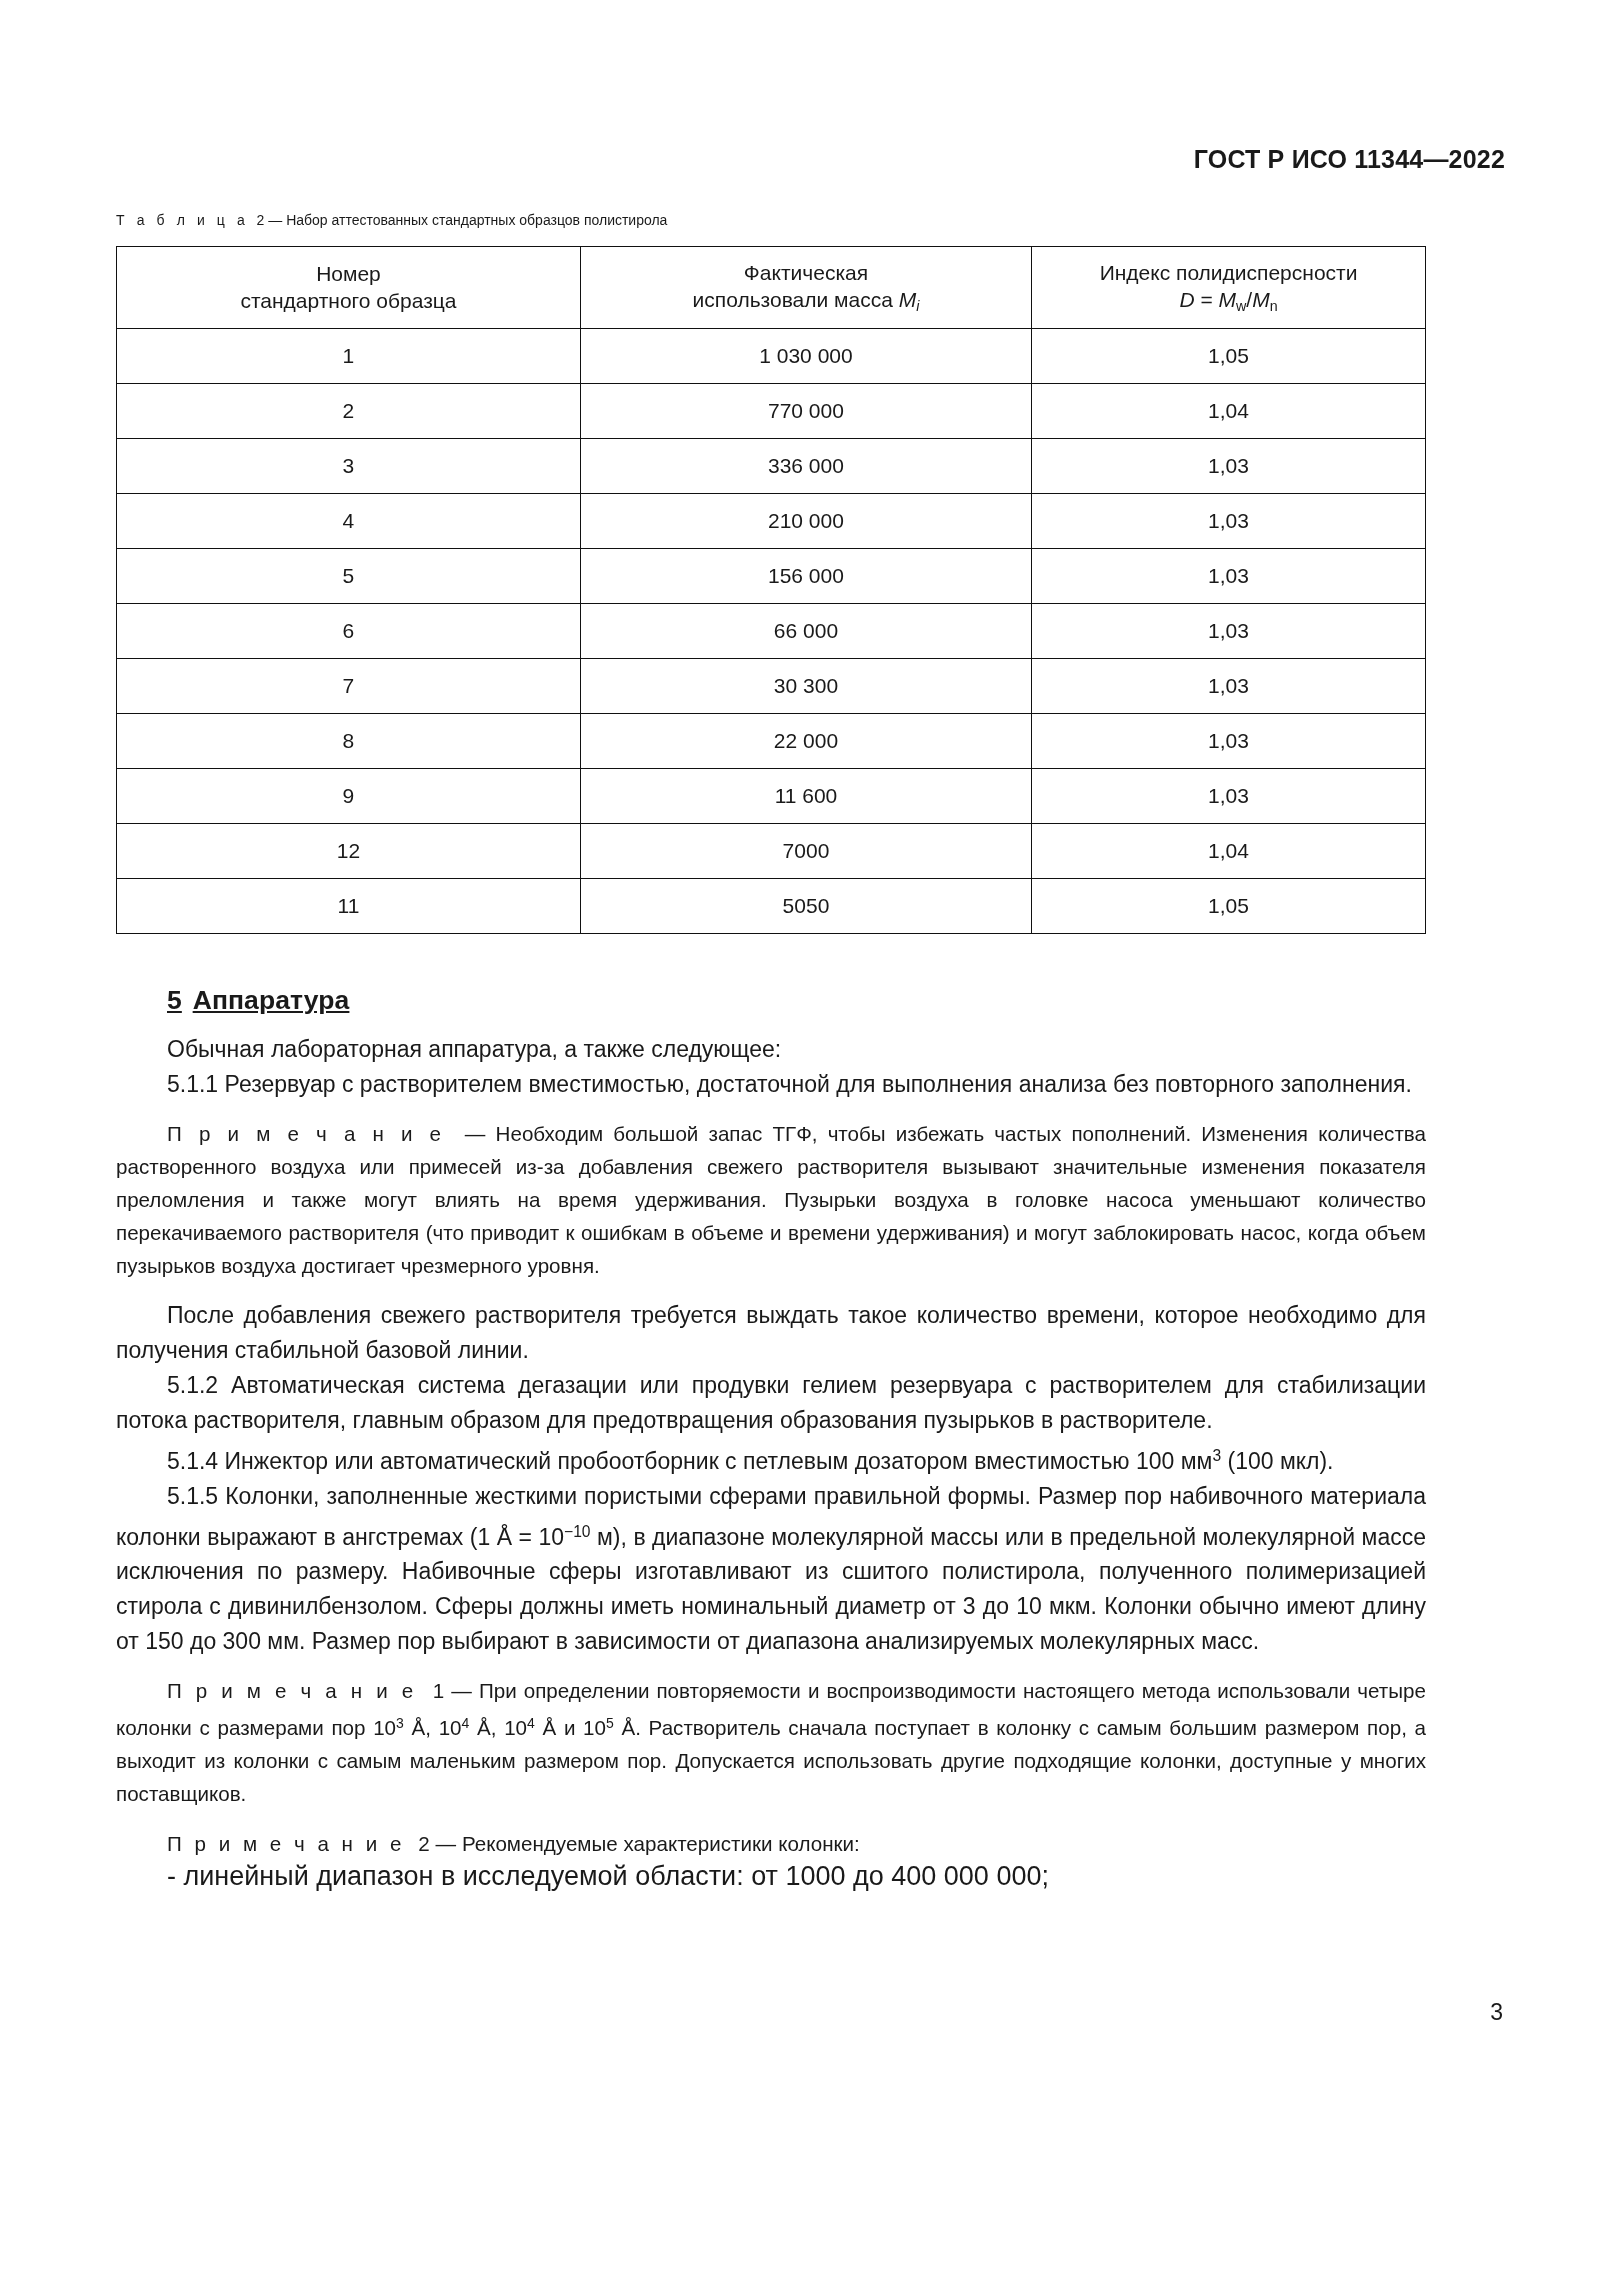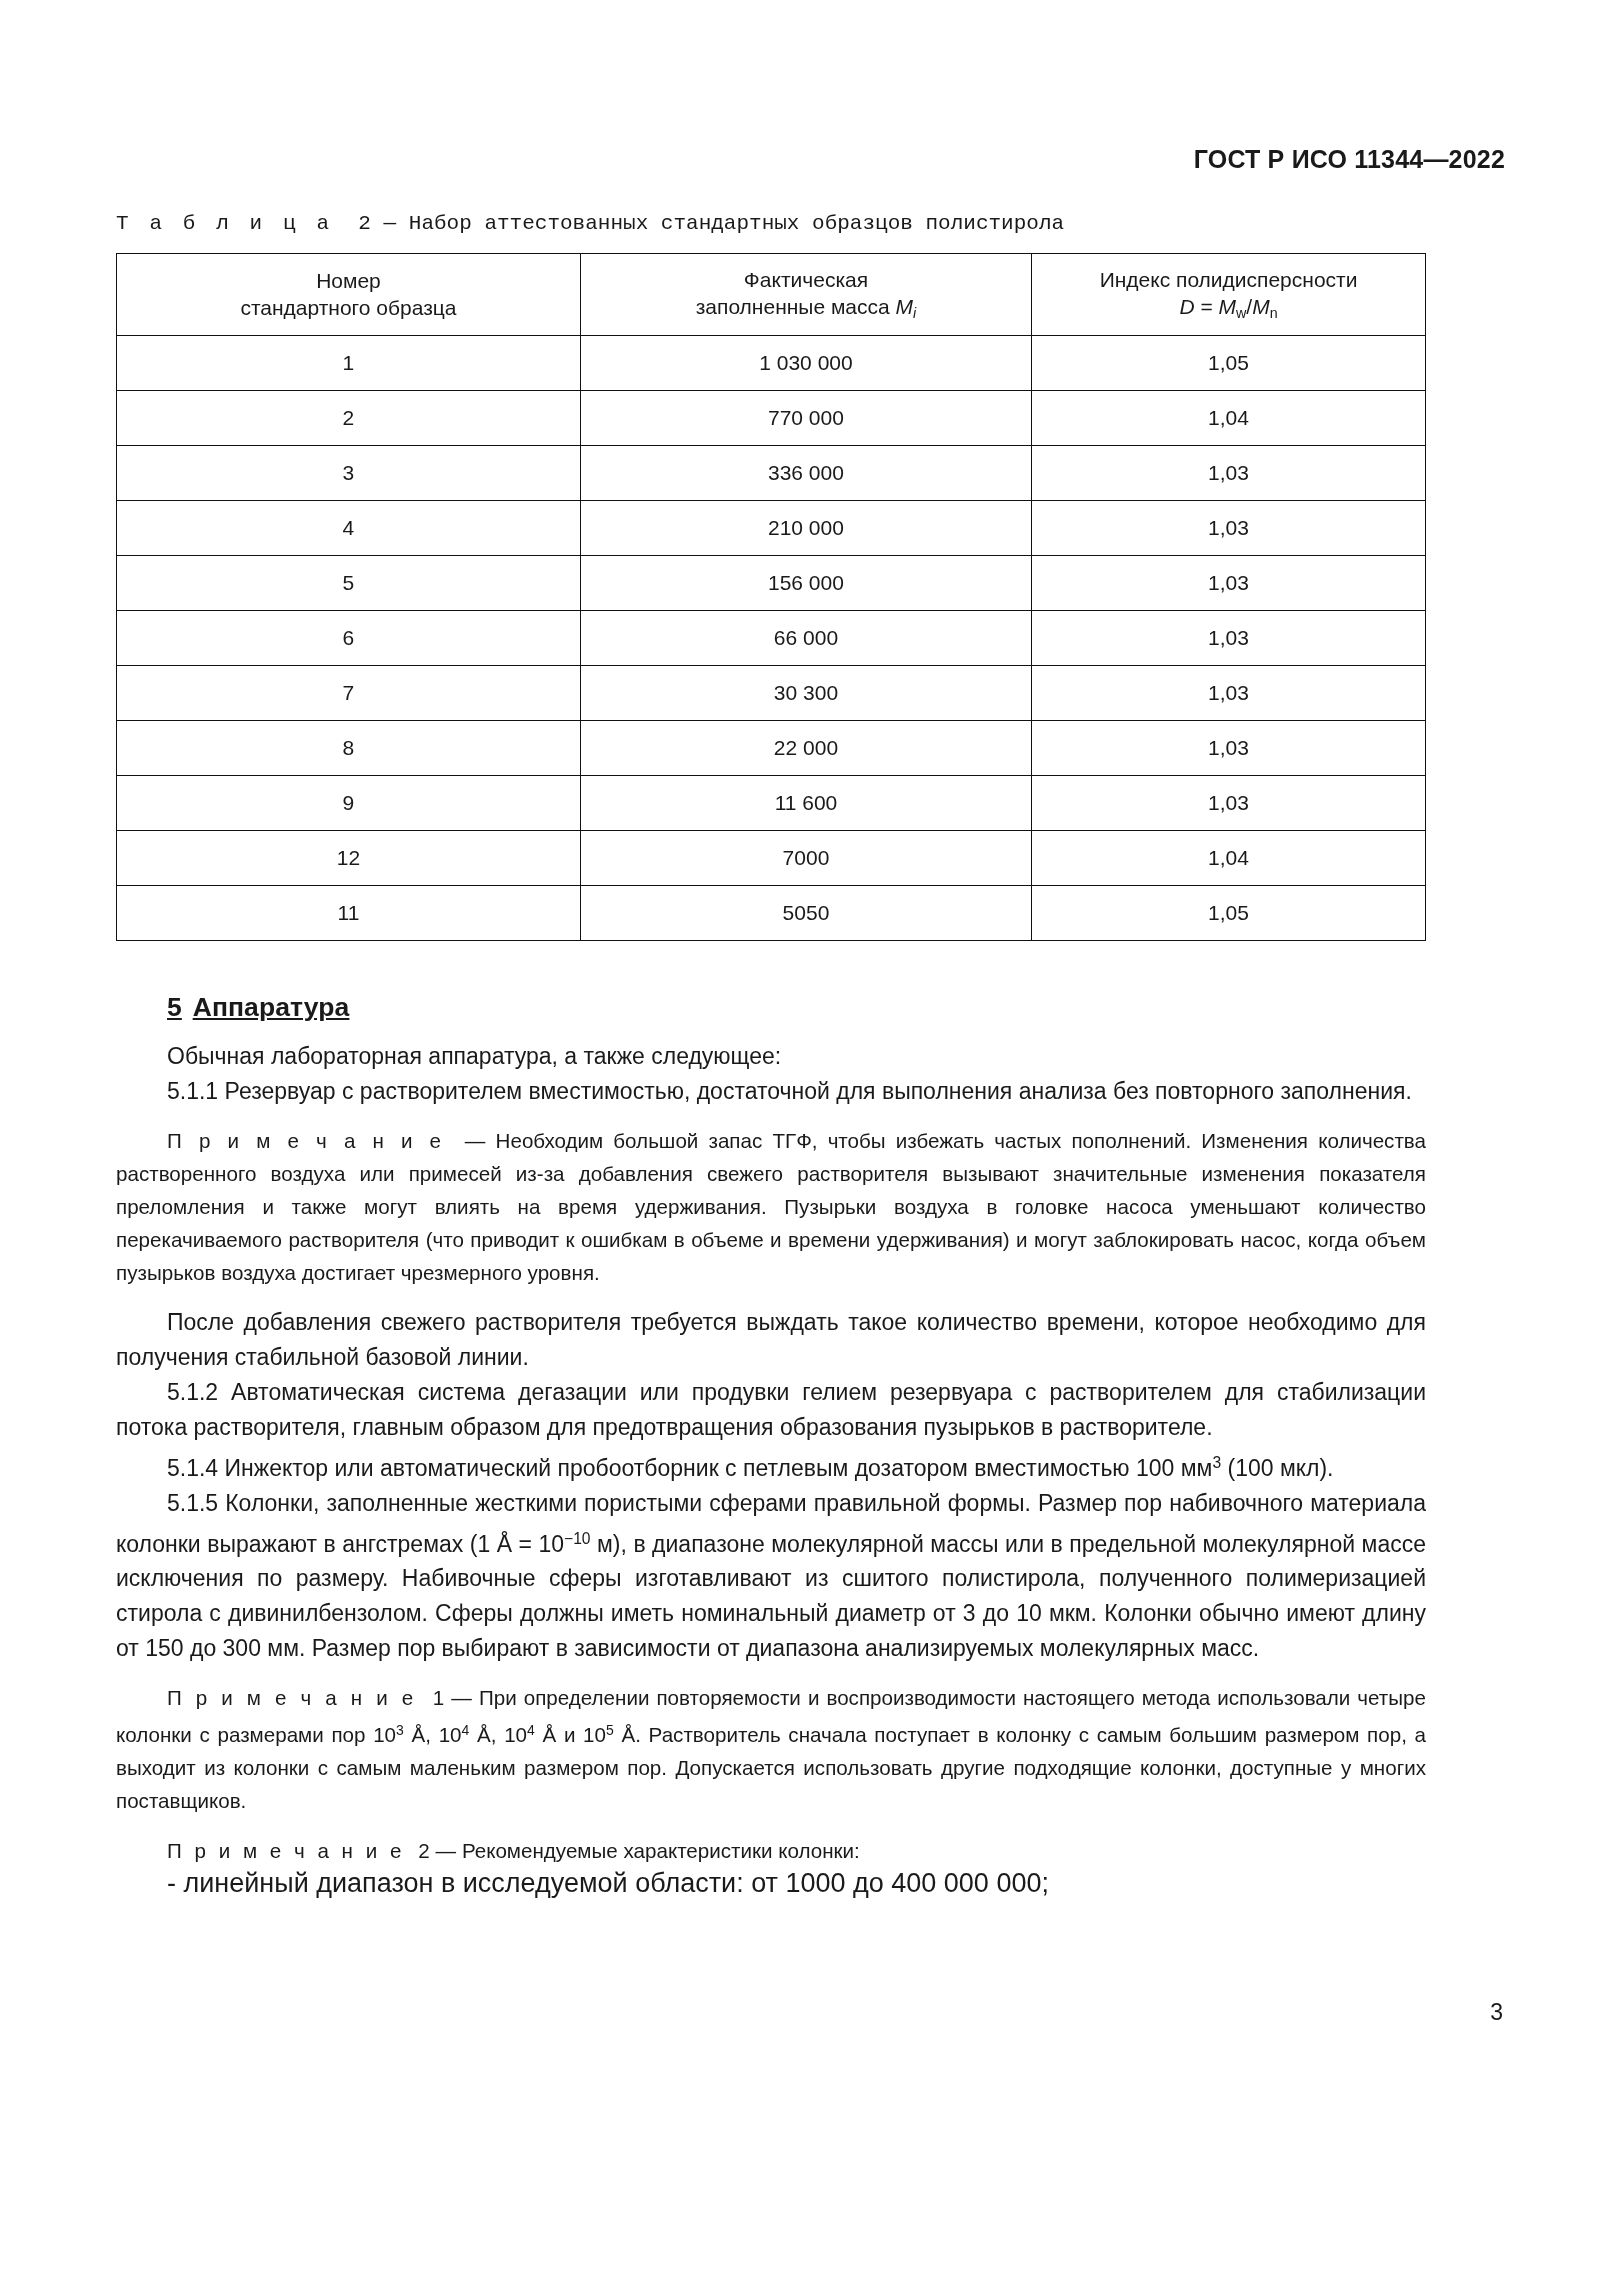--- a/index.html
+++ b/index.html
@@ -33,24 +33,23 @@
   
   .content {
     position: absolute;
     left: 116px;
     top: 212px;
     width: 1310px;
   }
 
   
   .table-caption {
-    font-size: 21px;
+    font-size: 14px;
     margin: 0 0 17.6px 0;
     white-space: nowrap;
-    font-family: Liberation Mono, monospace;
   }
   .sp-word { letter-spacing: 4.1px; }
 
   
   table.std-table {
     width: 1310px;
     border-collapse: collapse;
     table-layout: fixed;
     font-size: 21px;
   }
@@ -145,21 +144,21 @@
 
     <table class="std-table">
       <thead>
         <tr>
           <th class="col-a">
             <span>Номер</span><br>
             <span>стандартного образца</span>
           </th>
           <th class="col-b">
             <span>Фактическая</span><br>
-            <span>заполненные масса </span><span class="ital">M</span><sub class="sm ital">i</sub>
+            <span>использовали масса </span><span class="ital">M</span><sub class="sm ital">i</sub>
           </th>
           <th class="col-c">
             <span>Индекс полидисперсности</span><br>
             <span class="ital">D</span><span> = </span><span class="ital">M</span><sub class="sm">w</sub><span>/</span><span class="ital">M</span><sub class="sm">n</sub>
           </th>
         </tr>
       </thead>
       <tbody>
         <tr>
           <td>1</td>

